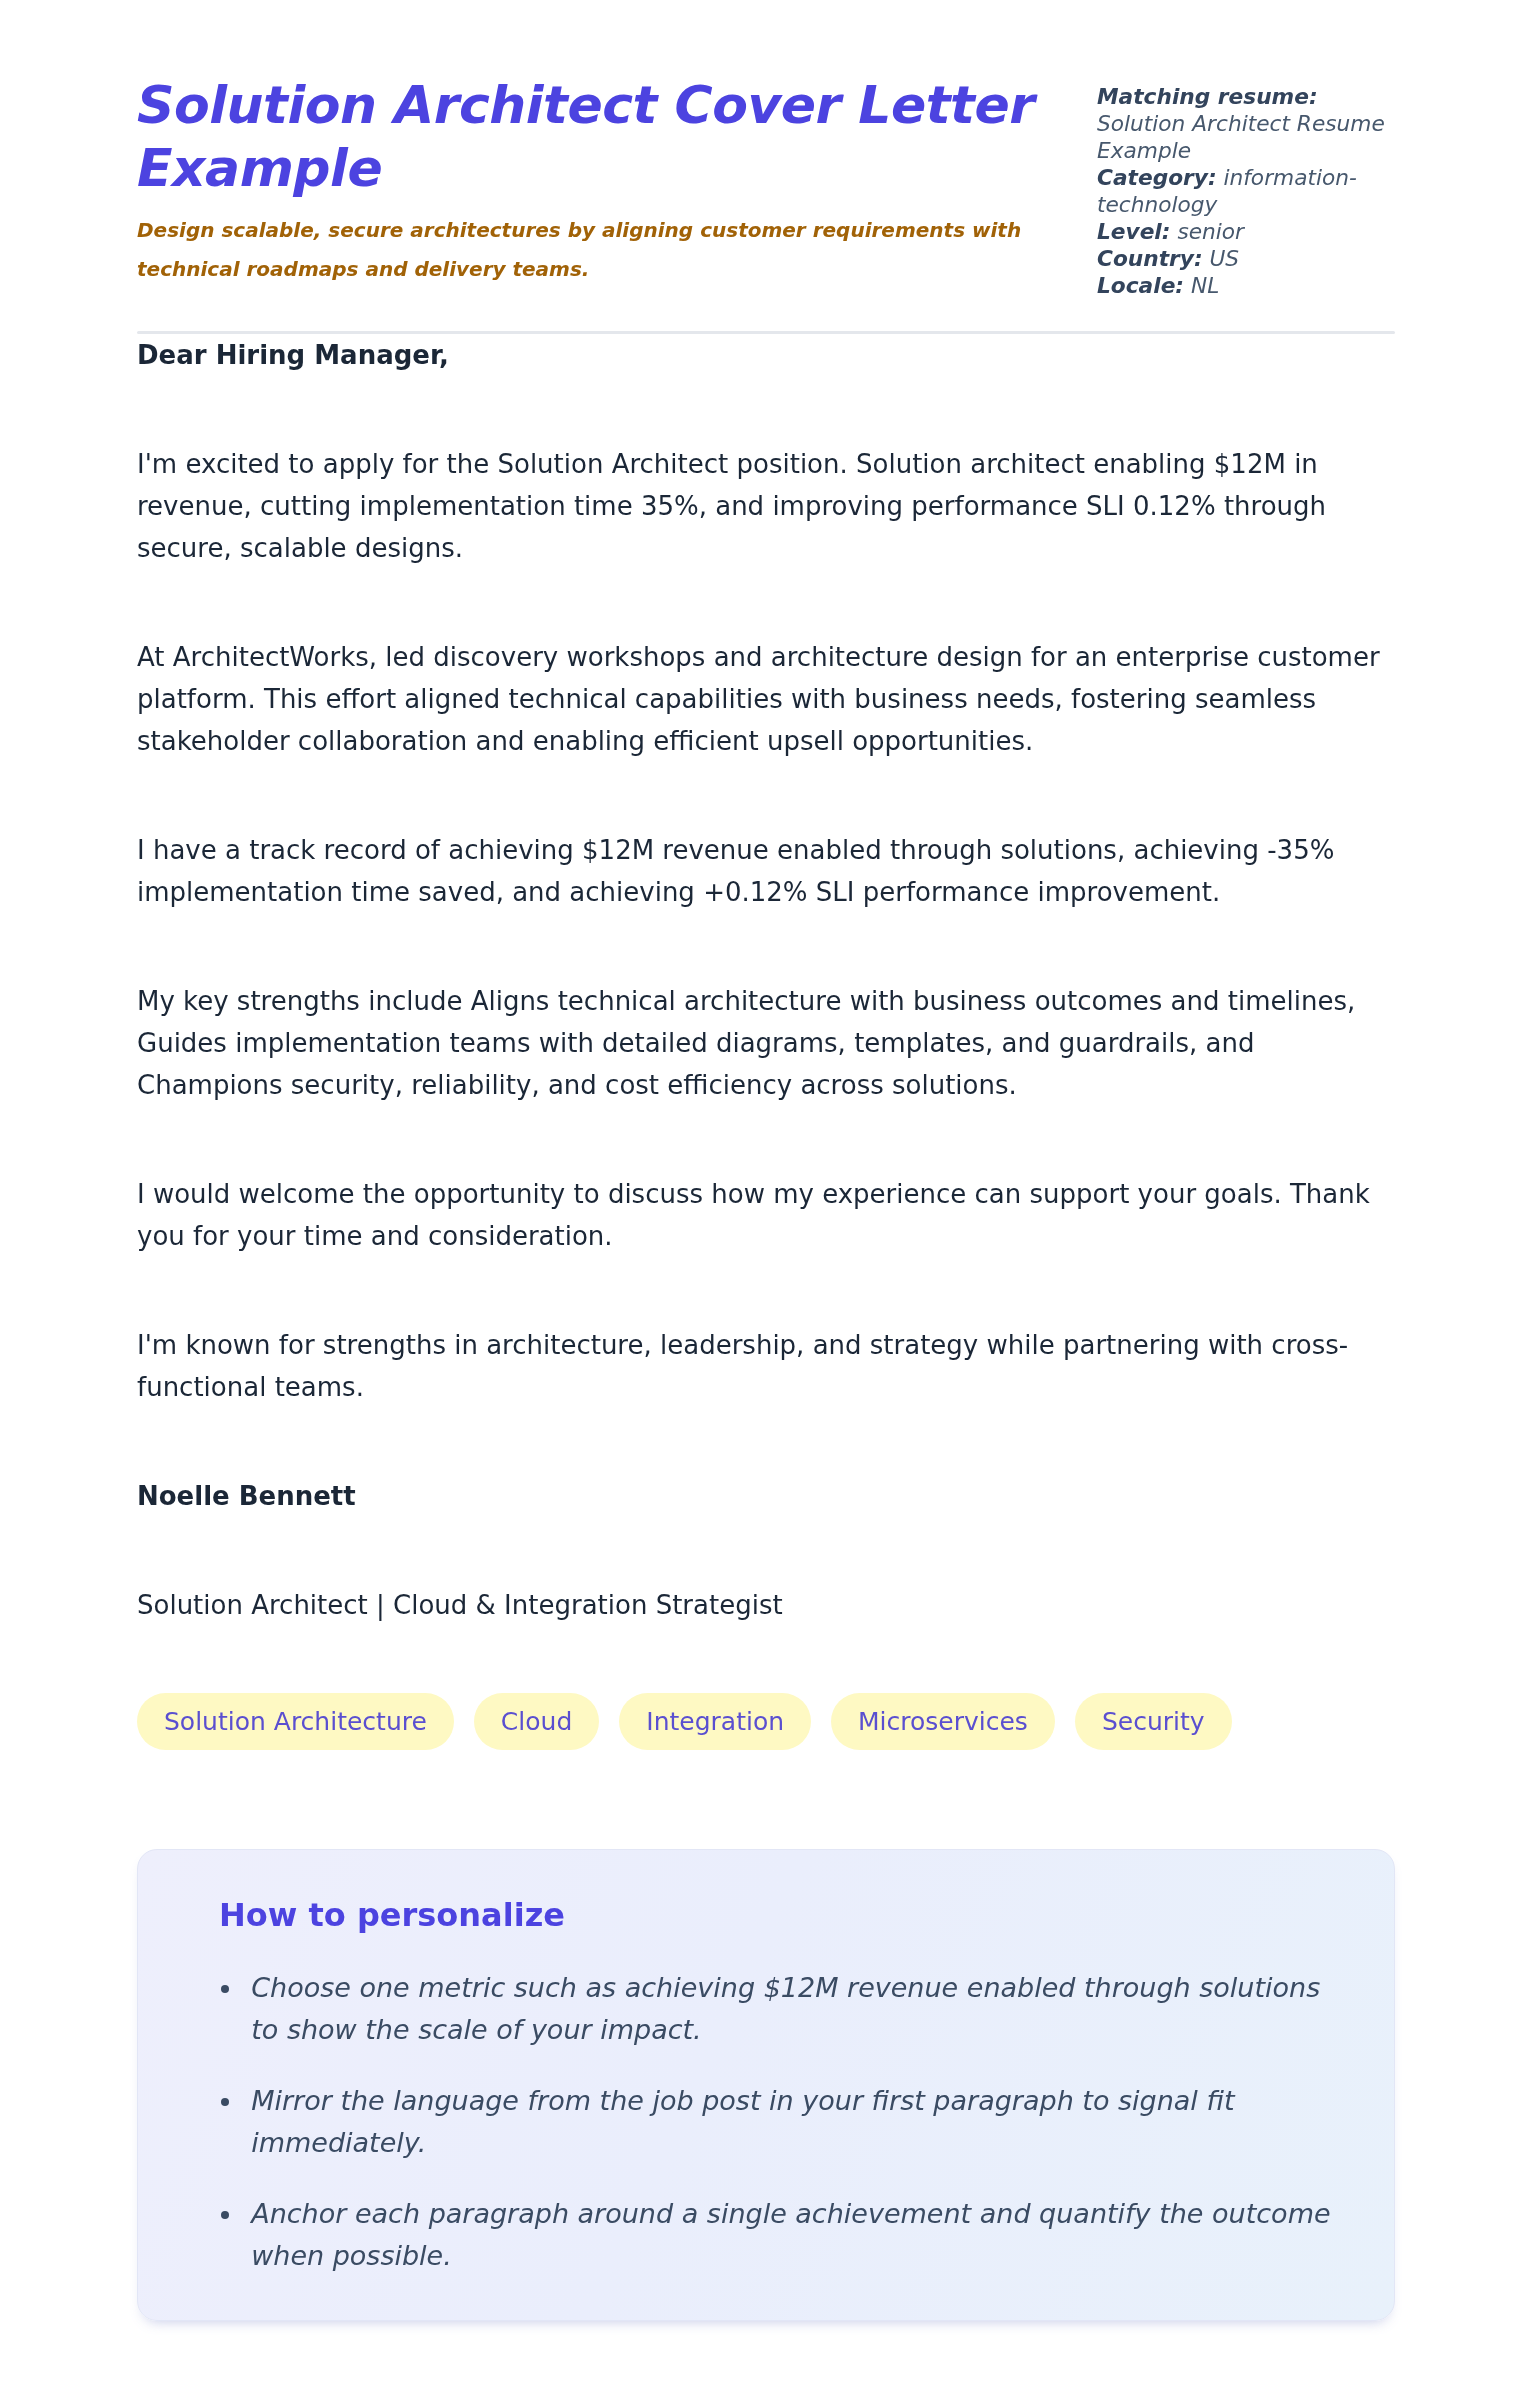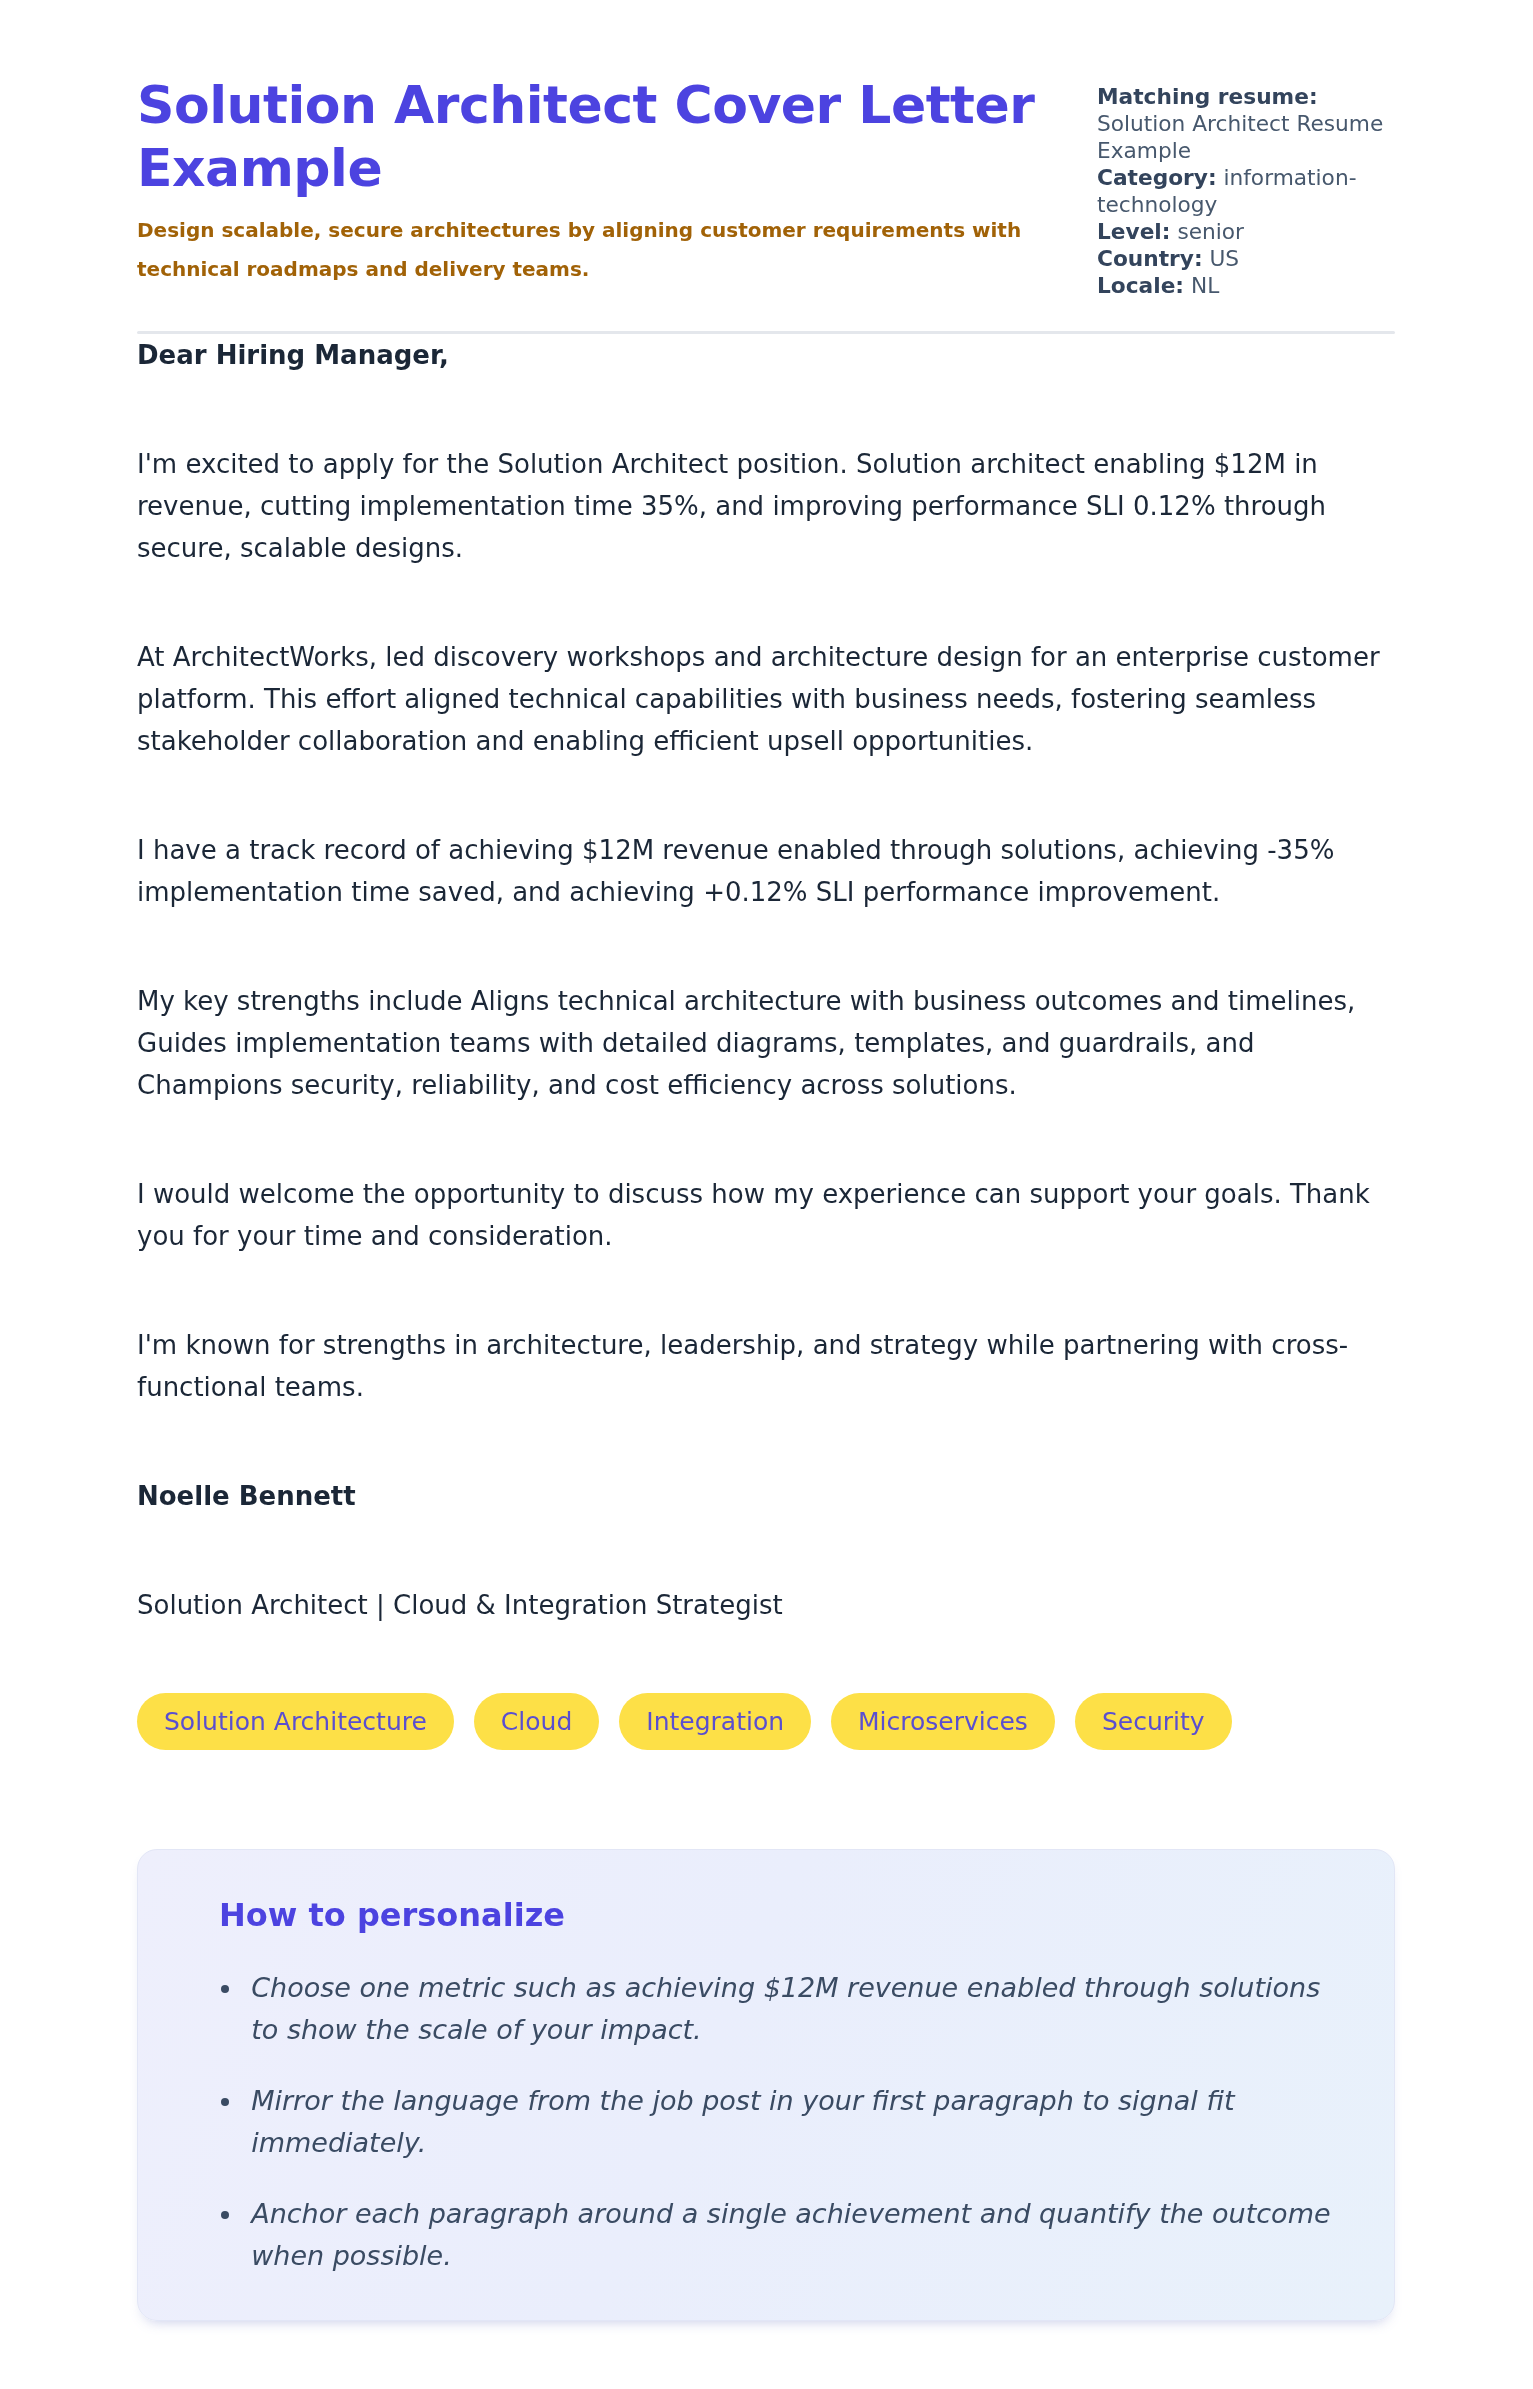--- a/index.html
+++ b/index.html
@@ -14,20 +14,21 @@
     width: 1534px;
     padding: 74px 139px 54px 137px;
   }
 
   
   .header {
     display: flex;
     justify-content: space-between;
     align-items: flex-start;
     gap: 27px;
+    font-style: italic;
   }
   .header-left { max-width: 1038px; }
   .page-title {
     margin: 0;
     font-size: 52px;
     line-height: 63px;
     font-weight: 700;
     color: #4c43e0;
     letter-spacing: -0.5px;
   }
@@ -91,21 +92,21 @@
   .tags {
     margin-top: 67px;
     display: flex;
     flex-wrap: wrap;
     gap: 20px;
   }
   .tag {
     display: inline-block;
     padding: 14.4px 27px;
     border-radius: 901px;
-    background: #fde047;
+    background: #fef9c3;
     color: #5a4fd0;
     font-size: 25px;
     line-height: 29px;
     white-space: nowrap;
     cursor: pointer;
   }
 
   
   .card {
     margin-top: 99px;

